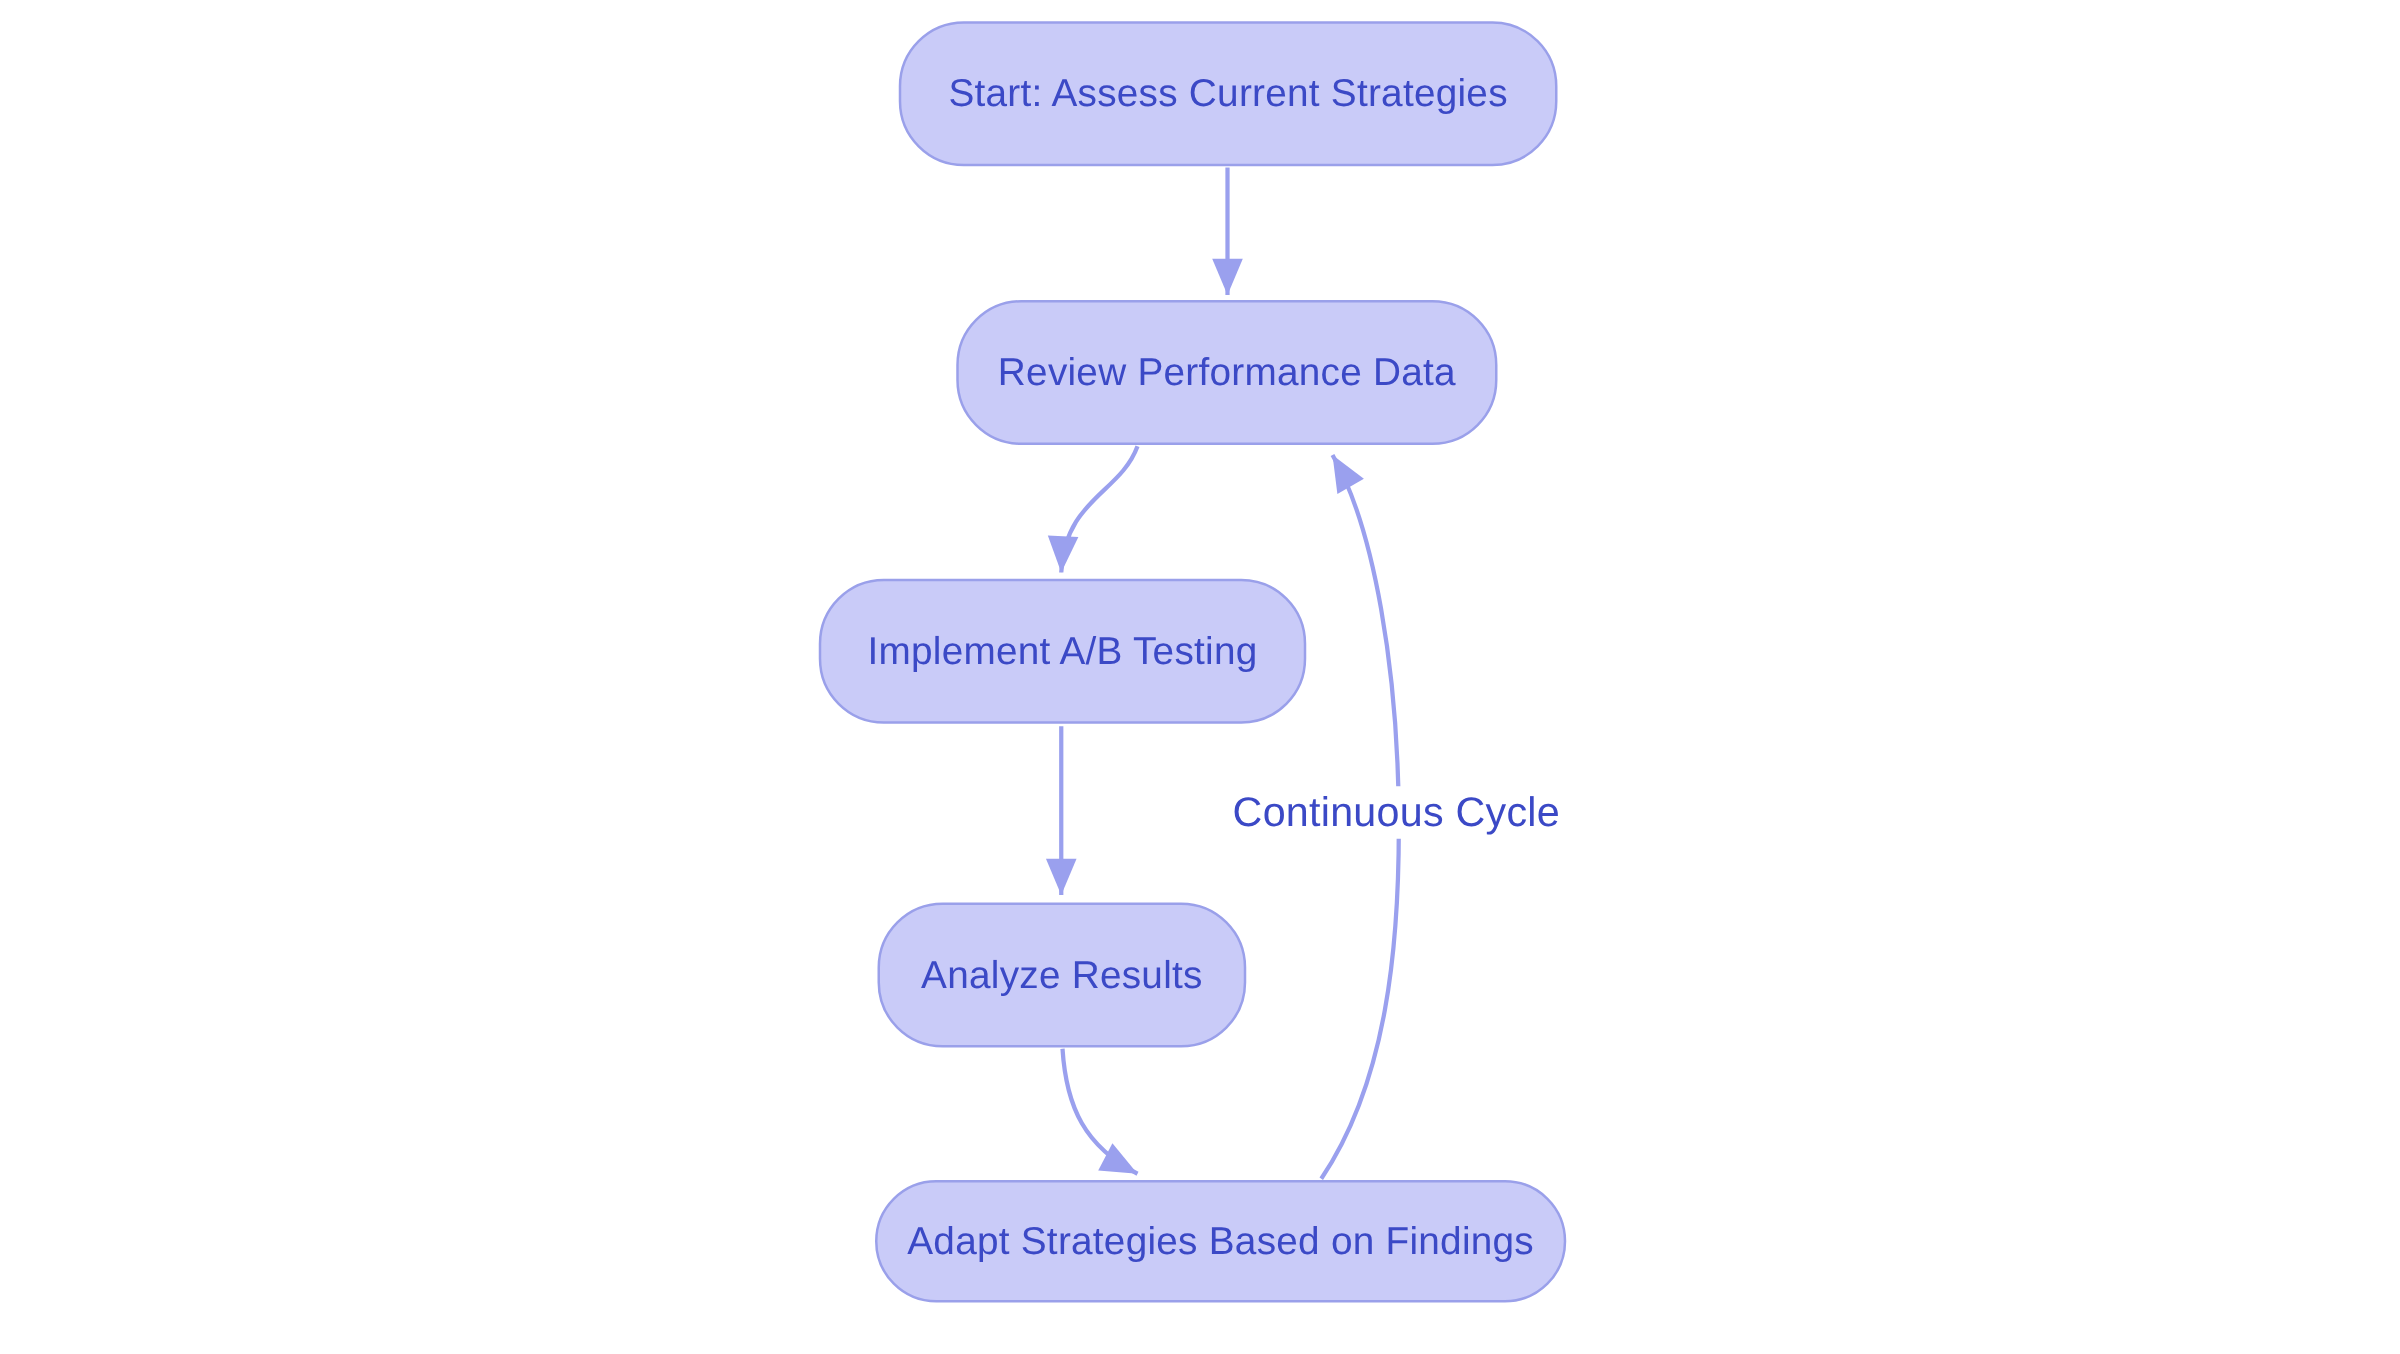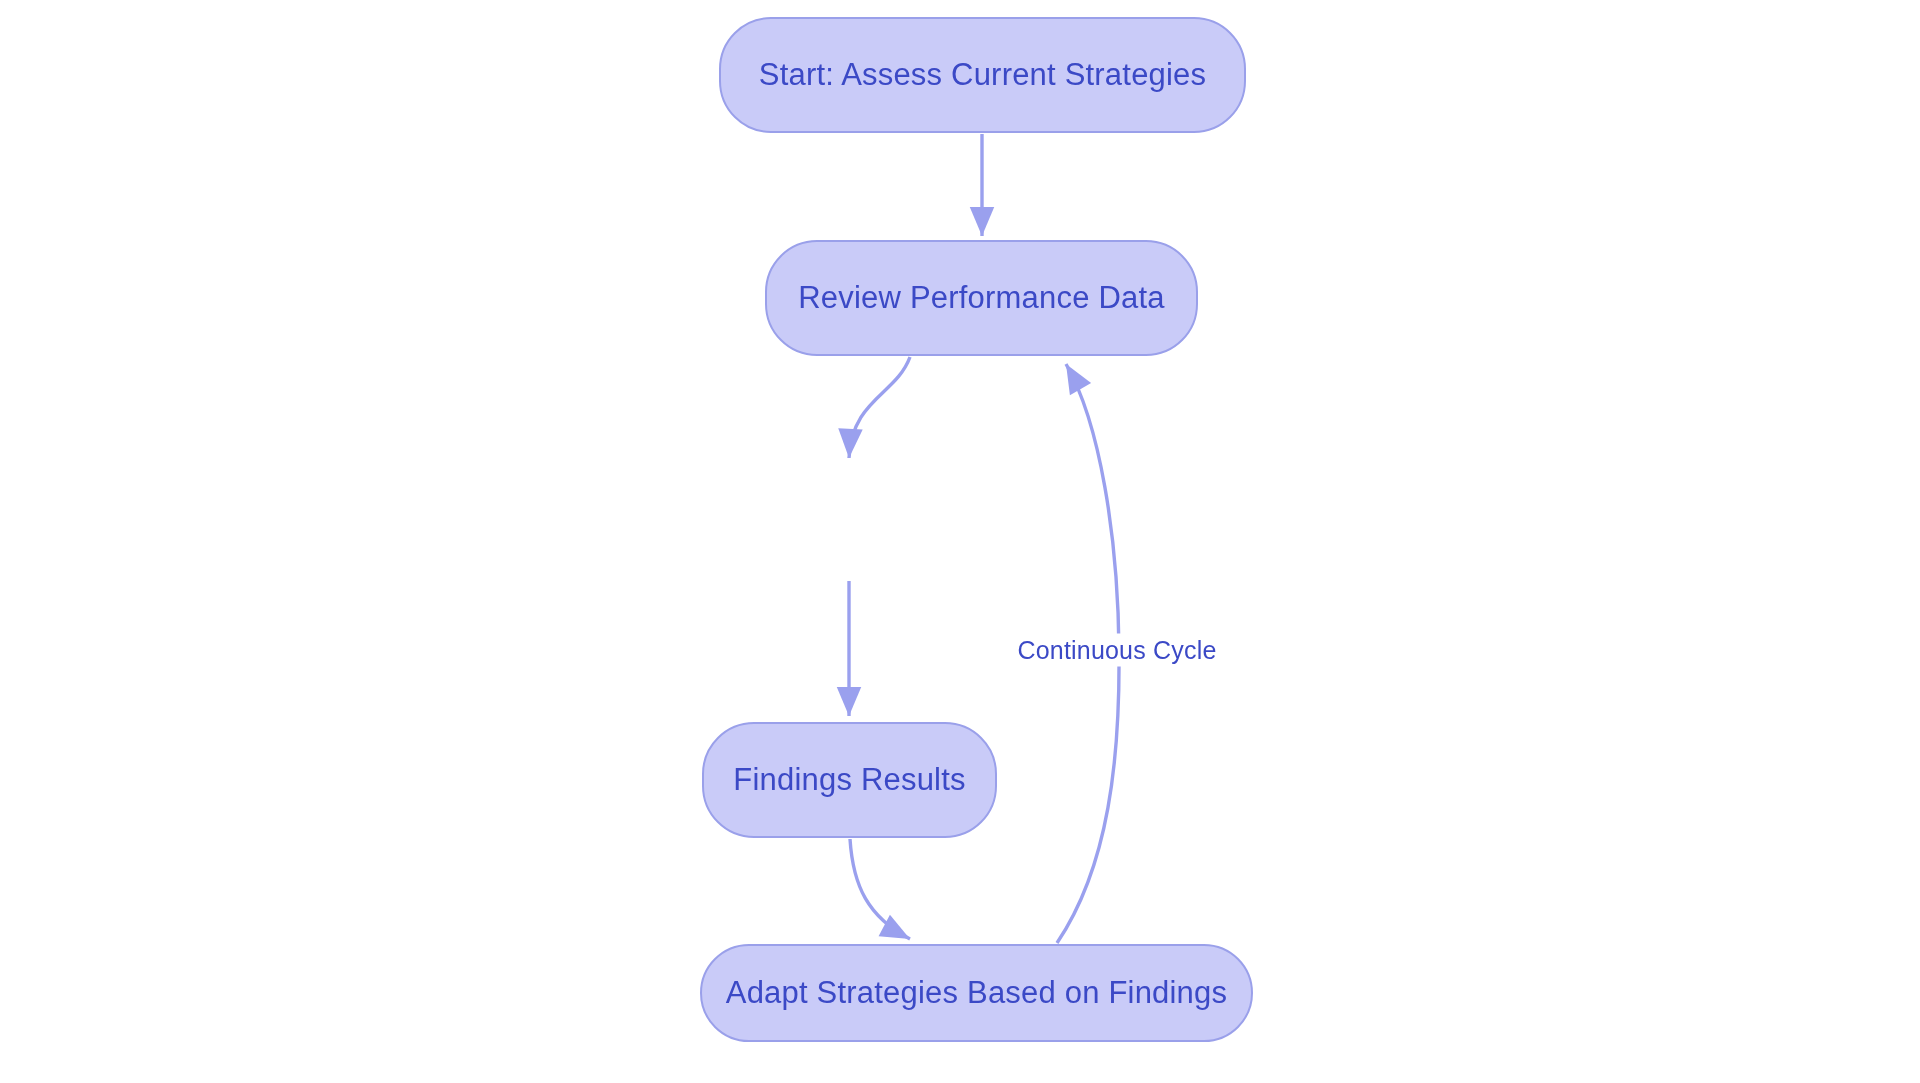--- a/index.html
+++ b/index.html
@@ -46,21 +46,21 @@
     text-align: center;
     color: var(--node-text);
     font-size: 31px;
     letter-spacing: 0.2px;
   }
   .edge-label {
     position: absolute;
     transform: translate(-50%, -50%);
     background: var(--background);
     color: var(--node-text);
-    font-size: 25px;
+    font-size: 33px;
     padding: 2px 6px;
     white-space: nowrap;
     letter-spacing: 0.2px;
   }
 </style>
 </head>
 <body>
 
 <div class="canvas">
 
@@ -78,23 +78,26 @@
   </svg>
 
   <div class="node" style="left:719px; top:17px; width:527px; height:116px;">
     <span>Start: Assess Current Strategies</span>
   </div>
 
   <div class="node" style="left:765px; top:240px; width:433px; height:116px;">
     <span>Review Performance Data</span>
   </div>
 
+  <div class="node" style="left:655px; top:463px; width:390px; height:116px;">
+    <span>Implement A/B Testing</span>
+  </div>
 
   <div class="node" style="left:702px; top:722px; width:295px; height:116px;">
-    <span>Findings Results</span>
+    <span>Analyze Results</span>
   </div>
 
   <div class="node" style="left:700px; top:944px; width:553px; height:98px;">
     <span>Adapt Strategies Based on Findings</span>
   </div>
 
   <div class="edge-label" style="left:1117px; top:650px;">Continuous Cycle</div>
 
 </div>
 

